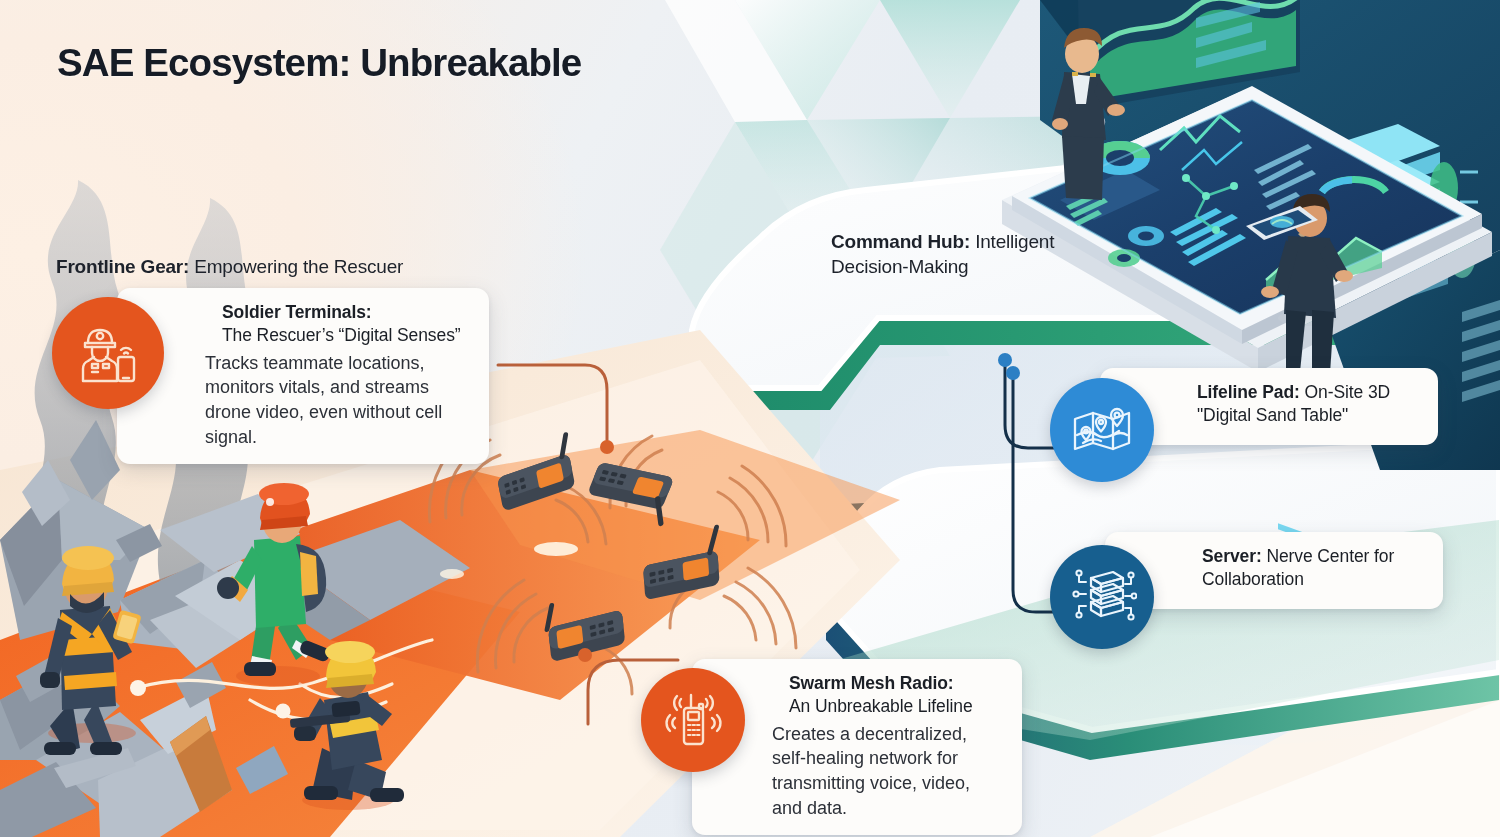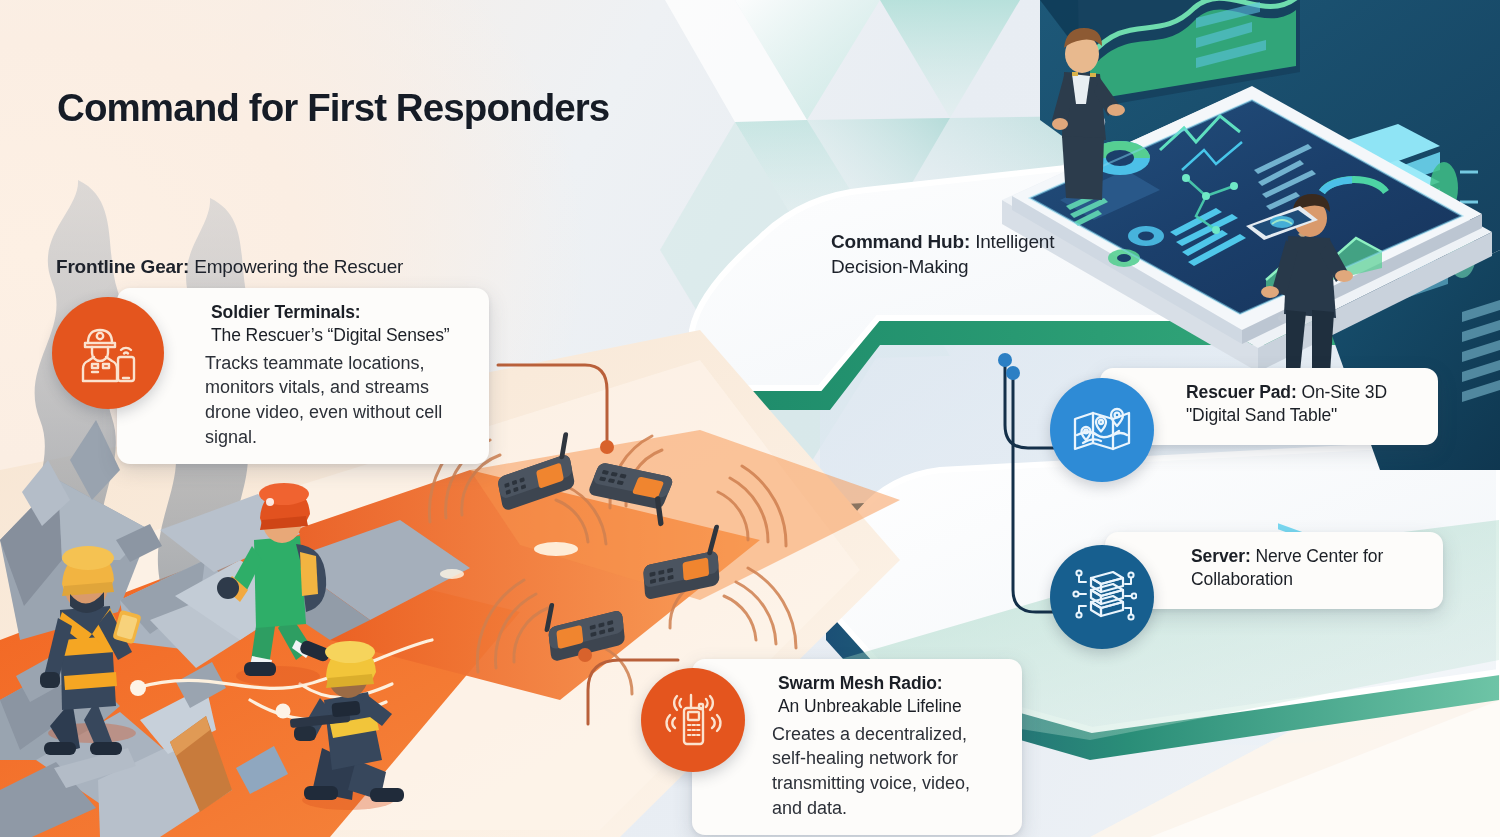--- a/index.html
+++ b/index.html
@@ -24,21 +24,21 @@
     position:absolute;top:0;right:-9px;width:14px;height:100%;
     border-radius:0 8px 8px 0;z-index:-1;
   }
   .card .edge::after{
     content:"";position:absolute;inset:0;border-radius:0 8px 8px 0;
     background:linear-gradient(90deg, rgba(0,0,0,.14), rgba(255,255,255,.18));
   }
   .card-body{padding:13px 17px 14px 17px;}
   .c-title{
     font-size:17.5px;line-height:1.30;color:#1b1f26;font-weight:400;
-    letter-spacing:-.1px;margin:0 0 4px 6px;
+    letter-spacing:-.1px;margin:0 0 4px 17px;
   }
   .c-title b{font-weight:700;}
   .c-desc{
     font-size:18px;line-height:1.38;color:#2c3038;margin:0;
   }
 
   
   .badge{
     position:absolute;border-radius:50%;
     display:flex;align-items:center;justify-content:center;
@@ -573,22 +573,21 @@
     <circle cx="585" cy="655" r="7" fill="#d8622c"></circle>
 
     <path d="M1005,365 L1005,425 Q1005,448 1028,448 L1062,448" fill="none" stroke="#14304a" stroke-width="3" stroke-linecap="round"></path>
     <circle cx="1005" cy="360" r="7" fill="#2b7fc4"></circle>
 
     <path d="M1013,378 L1013,590 Q1013,612 1036,612 L1062,612" fill="none" stroke="#14304a" stroke-width="3" stroke-linecap="round"></path>
     <circle cx="1013" cy="373" r="7" fill="#2b7fc4"></circle>
   </svg>
 
   <div id="title">
-    <br>
-    <span>Command for First Responders</span>
+    <span>SAE Ecosystem: Unbreakable</span><br>
   </div>
 
   <div class="sec-head" id="head-right">
     <b>Command Hub:</b><span> Intelligent Decision-Making</span>
   </div>
 
   <div class="sec-head" id="head-left">
     <b>Frontline Gear:</b><span> Empowering the Rescuer</span>
   </div>
 
@@ -655,21 +654,21 @@
       <path d="M11 29 a11 11 0 0 0 0 16"></path>
       <path d="M53 32 a6 6 0 0 1 0 10"></path>
       <path d="M58 29 a11 11 0 0 1 0 16"></path>
     </svg>
   </div>
 
   <div class="card" style="left:1100px;top:368px;width:338px;">
     <div class="edge" style="background:#3C90DB;"></div>
     <div class="card-body" style="padding-left:80px;">
       <p class="c-title">
-        <b>Rescuer Pad:</b><span> On-Site 3D "Digital Sand Table"</span>
+        <b>Lifeline Pad:</b><span> On-Site 3D "Digital Sand Table"</span>
       </p>
     </div>
   </div>
   <div class="badge" style="left:1050px;top:378px;width:104px;height:104px;background:#2E8BD6;">
     <svg width="70" height="70" viewBox="0 0 70 70" fill="none" stroke="#EAF5FD" stroke-width="2.3" stroke-linecap="round" stroke-linejoin="round">
       <path d="M8 24 L26 18 L46 24 L62 18 L62 48 L46 54 L26 48 L8 54 Z"></path>
       <path d="M26 18 V48"></path>
         <path d="M46 24 V54"></path>
       <path d="M10 40 Q22 34 30 40 T52 36"></path>
       <path d="M16 48 Q26 42 34 46"></path>

